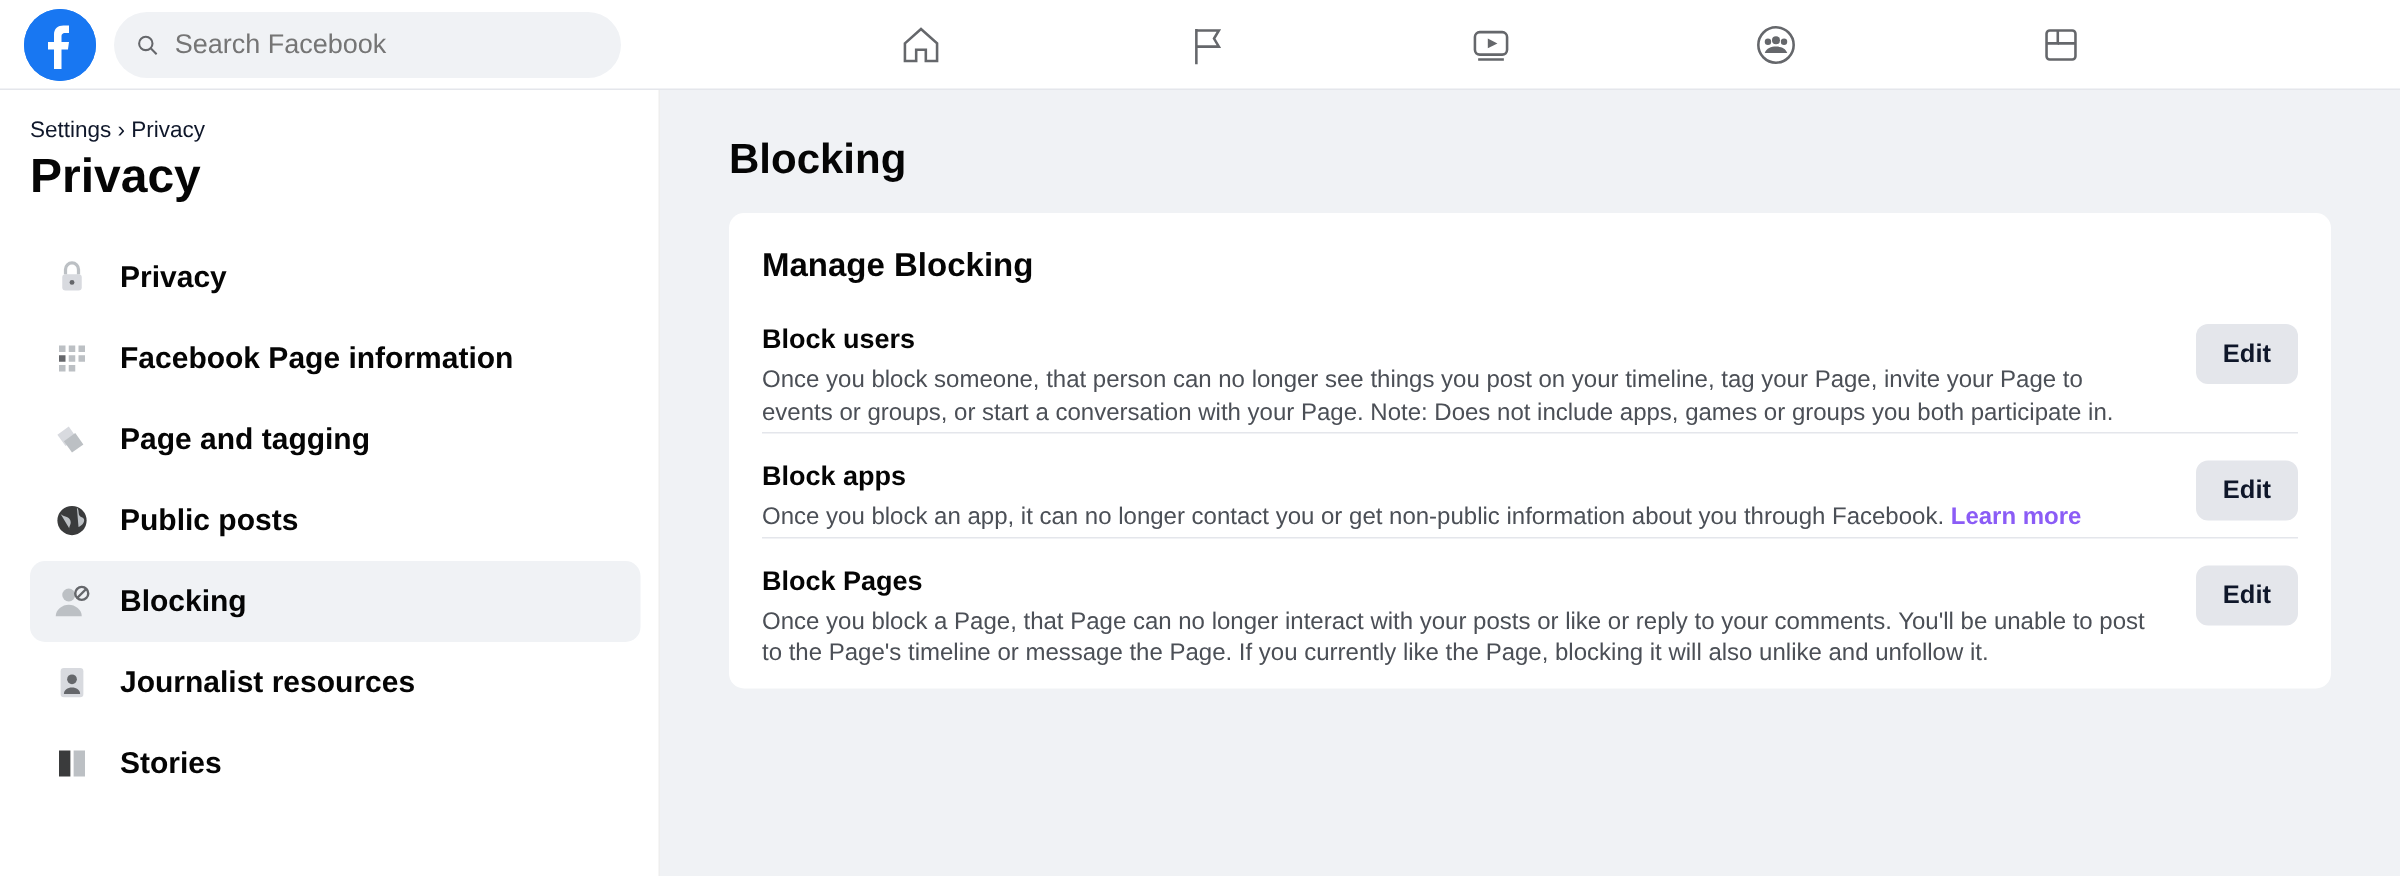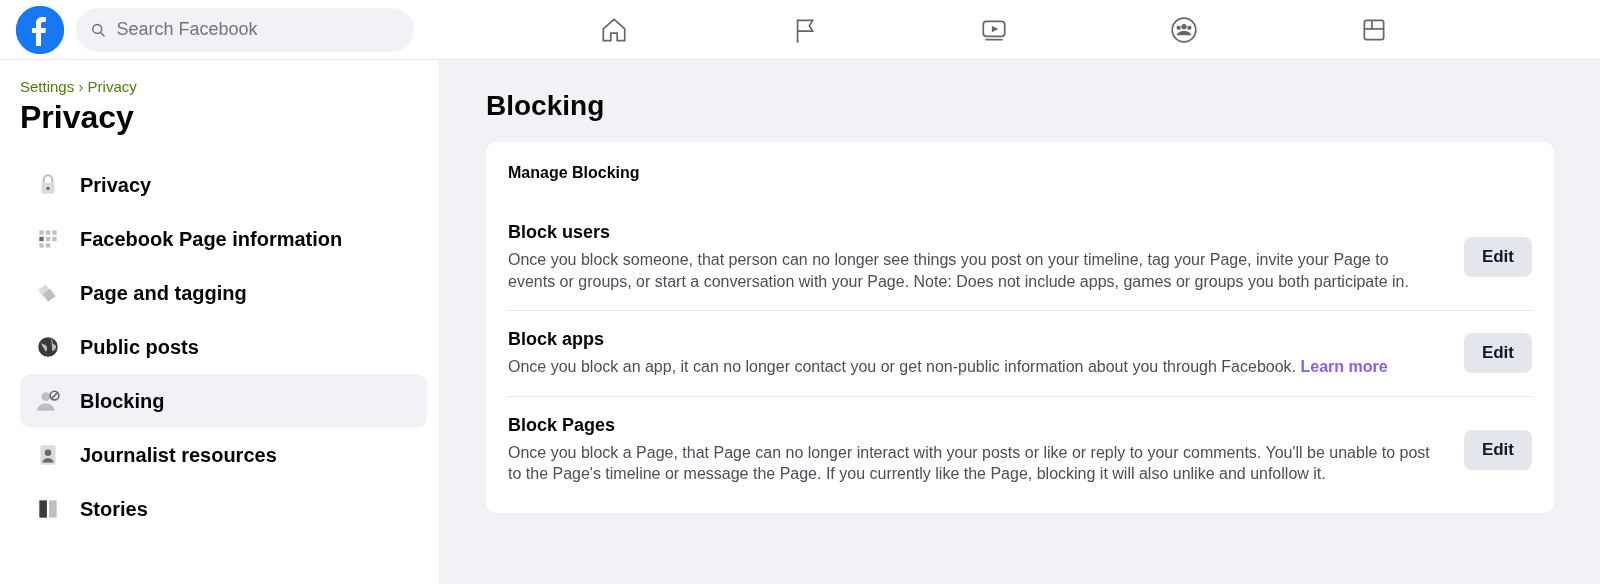--- a/index.html
+++ b/index.html
@@ -8,31 +8,31 @@
   .logo { width: 48px; height: 48px; border-radius: 50%; background: #1877f2; display: flex; align-items: center; justify-content: center; }
   .logo svg { width: 48px; height: 48px; }
   .search { margin-left: 12px; width: 338px; height: 44px; background: #f0f2f5; border-radius: 22px; display: flex; align-items: center; padding: 0 14px; }
   .search svg { width: 18px; height: 18px; color: #65676b; }
   .search input { border: none; background: transparent; outline: none; font-size: 18px; color: #65676b; margin-left: 10px; width: 100%; }
   .navicons { flex: 1; display: flex; justify-content: space-between; align-items: center; padding: 0 160px 0 150px; }
   .navicon { width: 100px; height: 52px; display: flex; align-items: center; justify-content: center; color: #65676b; }
   .navicon svg { width: 30px; height: 30px; stroke: #65676b; fill: none; stroke-width: 1.6; }
   .main { display: flex; height: calc(100% - 60px); }
   .sidebar { width: 440px; padding: 18px 12px 0 20px; background: #fff; border-right: 1px solid #eee; }
-  .breadcrumb { font-size: 15px; color: #4d7c0f; margin-bottom: 4px; }
+  .breadcrumb { font-size: 15px; color: #0f172a; margin-bottom: 4px; }
   .pagetitle { font-size: 32px; font-weight: 800; margin-bottom: 22px; }
   .sideitem { display: flex; align-items: center; height: 54px; padding: 0 10px; border-radius: 10px; font-size: 20px; font-weight: 600; cursor: pointer; }
   .sideitem.active { background: #f0f2f5; }
   .sideicon { width: 36px; height: 36px; display: flex; align-items: center; justify-content: center; margin-right: 14px; color: #65676b; }
   .sideicon svg { width: 26px; height: 26px; }
   .content { flex: 1; background: #f0f2f5; padding: 30px 46px 0 46px; overflow: hidden; }
   .contenttitle { font-size: 28px; font-weight: 800; margin-bottom: 20px; }
   .card { background: #fff; border-radius: 10px; padding: 22px 22px 10px 22px; }
-  .cardtitle { font-size: 16px; font-weight: 700; margin-bottom: 40px; }
-  .row { display: flex; align-items: center; padding-bottom: 18px; margin-bottom: 18px; border-bottom: 1px solid #e4e6eb; }
+  .cardtitle { font-size: 22px; font-weight: 700; margin-bottom: 26px; }
+  .row { display: flex; align-items: flex-start; padding-bottom: 2px; margin-bottom: 18px; border-bottom: 1px solid #e4e6eb; }
   .row:last-child { border-bottom: none; margin-bottom: 0; }
   .rowtext { flex: 1; }
   .rowtitle { font-size: 18px; font-weight: 700; margin-bottom: 6px; }
   .rowdesc { font-size: 16px; color: #4b4f56; line-height: 1.35; }
   .rowdesc a { color: #8b5cf6; text-decoration: none; font-weight: 600; }
   .editbtn { background: #e4e6eb; border: none; border-radius: 8px; font-size: 17px; font-weight: 700; padding: 10px 18px; cursor: pointer; margin-left: 30px; color: #0f172a; }
 </style>
 </head>
 <body>
 

